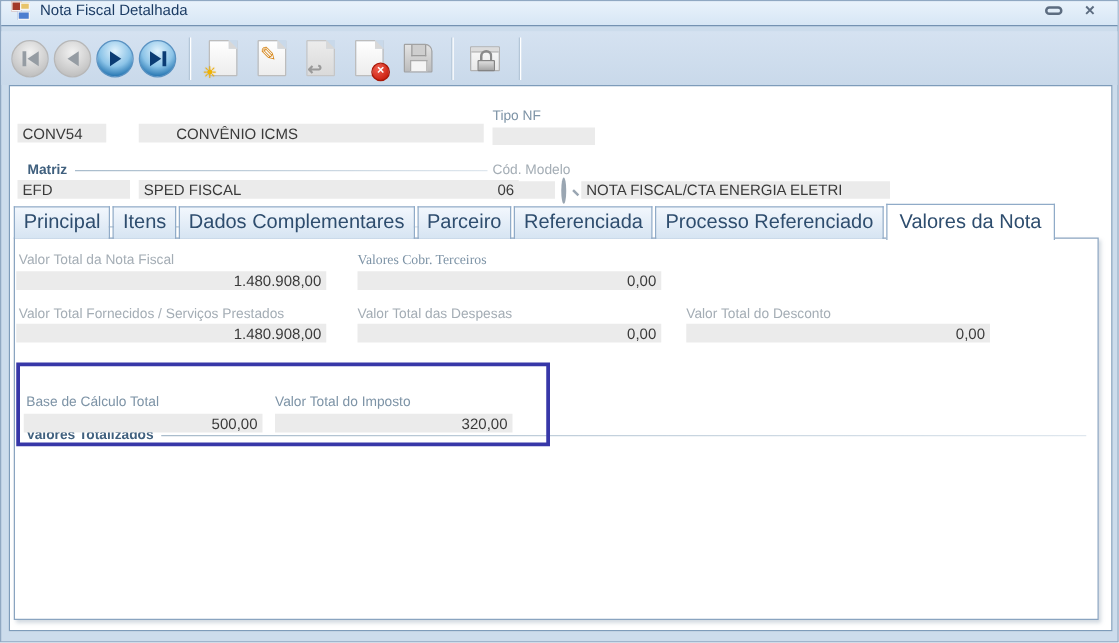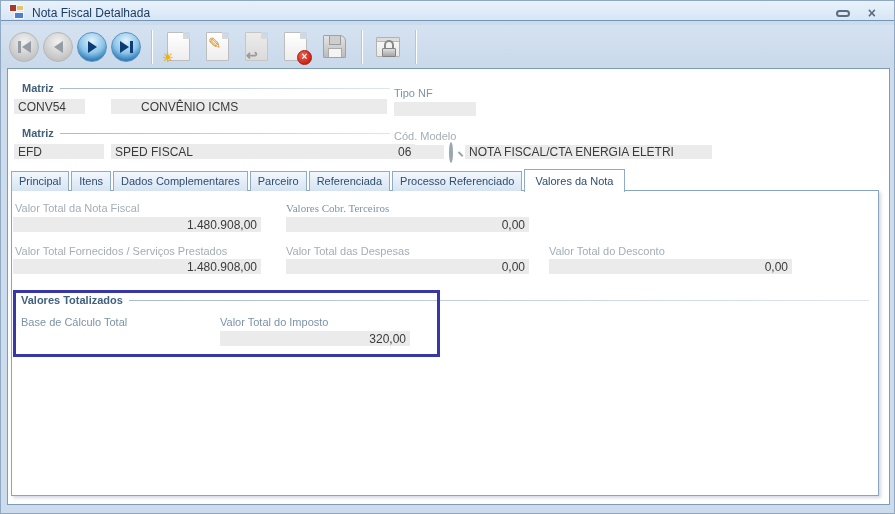--- a/index.html
+++ b/index.html
@@ -3,21 +3,21 @@
 <meta charset="utf-8">
 <style>
   * { box-sizing: border-box; margin: 0; padding: 0; }
   html,body { width:895px; height:514px; overflow:hidden; }
   body { font-family:"Liberation Sans", sans-serif; background:#ccdcec; position:relative; }
   .window { position:absolute; inset:0; border:1px solid #90a8c2; }
 
   
   .titlebar { position:absolute; left:0; top:0; right:0; height:20px;
     background:linear-gradient(#e9f2fb,#d7e6f5); border-bottom:1px solid #7492b2;
-    display:flex; align-items:flex-end; padding:0 8px; }
+    display:flex; align-items:flex-start; padding:0 8px; }
   .app-icon { width:16px; height:16px; position:relative; margin-right:7px; }
   .app-icon i { position:absolute; border:1px solid #f5f5f5; }
   .app-icon .sq-red    { left:0;  top:3;  width:8px;  height:8px;  background:#a33a2a; }
   .app-icon .sq-yellow { left:7px; top:1px; width:8px; height:6px; background:#e8c468; }
   .app-icon .sq-blue   { left:5px; top:8px; width:10px; height:7px; background:#4f7fd0; }
   .title-text { font-size:12px; color:#1c3c64; }
   .win-controls { margin-left:auto; display:flex; align-items:center; gap:18px; padding-right:10px; }
   .btn-min { width:14px; height:7px; border:2px solid #5c6c80; border-radius:4px; }
   .btn-close { font-size:14px; font-weight:bold; color:#5c6c80; line-height:14px; }
 
@@ -52,35 +52,35 @@
   .lockwin { width:24px; height:20px; background:linear-gradient(#fafafa,#e8e8e8); border:1px solid #b2b2b2; position:relative; border-radius:1px; }
   .lockwin .bar { position:absolute; left:0; top:0; right:0; height:4px; background:#dcdcdc; border-bottom:1px solid #b8b8b8; }
   .padlock { position:absolute; left:5px; top:2px; width:14px; height:16px; }
   .padlock .shackle { width:10px; height:9px; border:2px solid #8a8a8a; border-bottom:none; border-radius:6px 6px 0 0; margin:0 auto; }
   .padlock .lbody { width:14px; height:9px; background:linear-gradient(#dedede,#a6a6a6); border:1px solid #848484; border-radius:1px; margin-top:-1px; }
 
   
   .form-area { position:absolute; left:6px; top:67px; width:883px; height:437px;
     background:#fff; border:1px solid #7e9cba; }
   .abs { position:absolute; }
-  .grp-row { display:flex; align-items:center; gap:6px; }
+  .grp-row { display:flex; align-items:center; gap:6px;margin-top:48px; }
   .grp-label { font-size:11px; font-weight:bold; color:#40607e; white-space:nowrap; }
   .grp-line { flex:1; height:1px; background:linear-gradient(to right,#a9bccc,#dfe7ee); }
   .lbl   { font-size:11px; color:#7d93a6; white-space:nowrap; }
   .lbl.dim { color:#a4adb5; }
   .field { background:#ebebeb; font-size:12px; color:#3a3a3a; display:flex; align-items:center; padding:0 4px; height:15px; }
   .field.num { justify-content:flex-end;padding-left:32px; }
   .lookup { width:13px; height:13px; position:relative; }
   .lookup .lens { width:10px; height:10px; border:2px solid #9aa6b2; border-radius:50%;
     background:radial-gradient(circle at 35% 35%, #eef6fc, #c2d6e6); }
   .lookup .handle { position:absolute; right:0; bottom:0; width:6px; height:2px; background:#9aa6b2; transform:rotate(45deg); transform-origin:right bottom; }
 
   
   .tabstrip { position:absolute; left:3px; top:101px; height:21px; display:flex; align-items:flex-end; z-index:2; }
-  .tab { font-size:11px; color:#2e4d6e; padding:3px 7px 4px; margin-right:2px;
+  .tab { font-size:16px; color:#2e4d6e; padding:3px 7px 4px; margin-right:2px;
     background:linear-gradient(#f2f7fd,#d6e4f2); border:1px solid #90abc8; border-bottom:none;
     white-space:nowrap; position:relative;text-align:center; }
   .tab.active { background:#fff; padding:5px 10px 5px; margin-bottom:-1px; z-index:3; }
   .tabpanel { position:absolute; left:3px; top:121px; width:868px; height:306px;
     background:#fff; border:1px solid #8aa4c0; box-shadow:2px 2px 3px rgba(130,150,170,.35); }
 
   .hl-box { position:absolute; left:1px; top:99px; width:427px; height:67px;
     border:3px solid #3737a8; z-index:4; pointer-events:none; }
 </style>
 </head>
@@ -202,19 +202,20 @@
       <div class="abs field num" style="left:1px; top:68px; width:248px;">1.480.908,00</div>
       <div class="abs field num" style="left:274px; top:68px; width:243px;">0,00</div>
       <div class="abs field num" style="left:537px; top:68px; width:243px;">0,00</div>
 
       <div class="abs grp-row" style="left:9px; top:103px; width:848px;">
         <span class="grp-label">Valores Totalizados</span>
         <span class="grp-line"></span>
       </div>
       <div class="abs lbl" style="left:9px; top:125px;">Base de Cálculo Total</div>
       <div class="abs lbl" style="left:208px; top:125px;">Valor Total do Imposto</div>
+      <div class="abs field num" style="left:7px; top:140px; width:191px;">500,00</div>
       <div class="abs field num" style="left:208px; top:140px; width:190px;">320,00</div>
 
       <div class="hl-box"></div>
     </div>
 
   </div>
 </div>
 
 </body></html>

